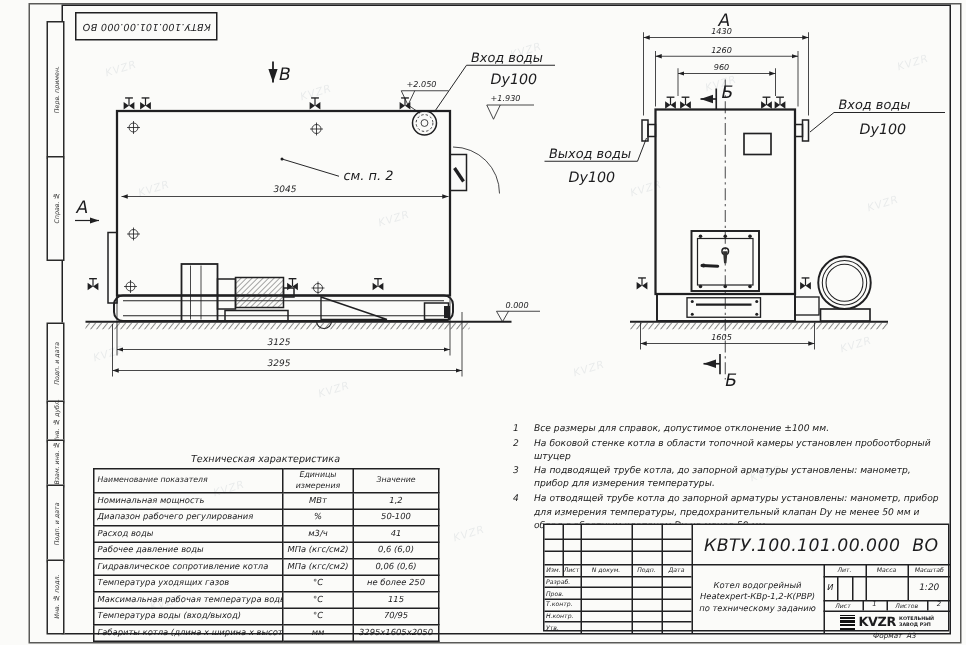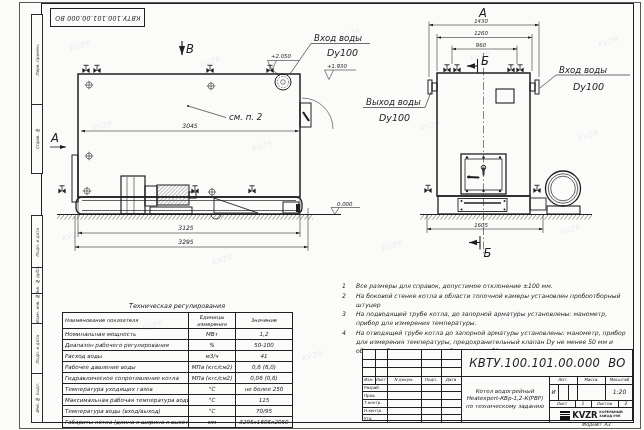--- a/index.html
+++ b/index.html
@@ -375,21 +375,21 @@
       <span class="note-num">3</span>
       <span class="note-text">На подводящей трубе котла, до запорной арматуры установлены: манометр, прибор для измерения температуры.</span>
     </div>
     <div class="note">
       <span class="note-num">4</span>
       <span class="note-text">На отводящей трубе котла до запорной арматуры установлены: манометр, прибор для измерения температуры, предохранительный клапан Dy не менее 50 мм и обвод с обратным клапаном Dy не менее 50 мм.</span>
     </div>
   </div>
 
   <div class="tt-wrap">
-    <div class="tt-title">Техническая регулирования</div>
+    <div class="tt-title">Техническая характеристика</div>
     <table class="tt">
       <colgroup>
           <col style="width:126px">
           <col style="width:47px">
           <col style="width:57px">
         </colgroup>
       <thead>
         <tr>
           <th style="text-align:left">Наименование показателя</th>
           <th>Единицы измерения</th>

